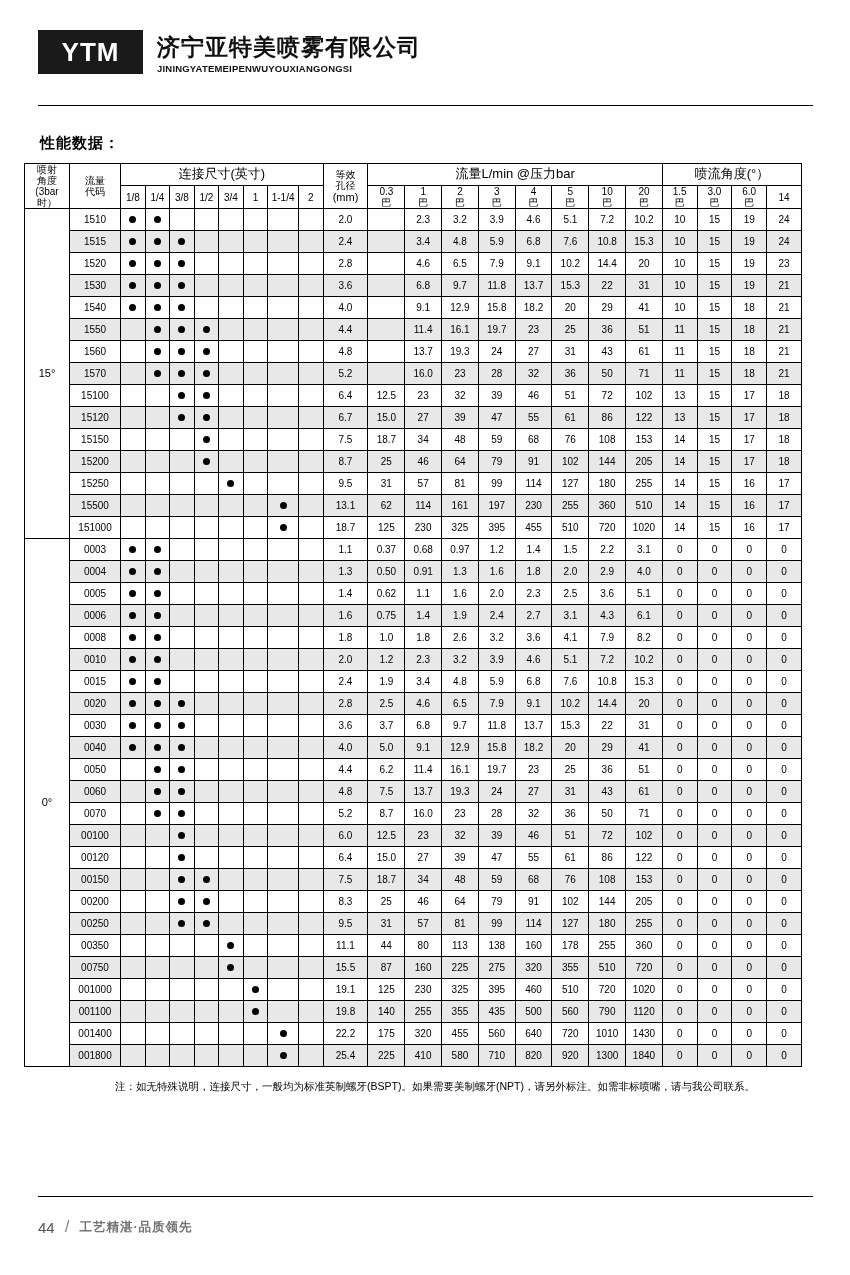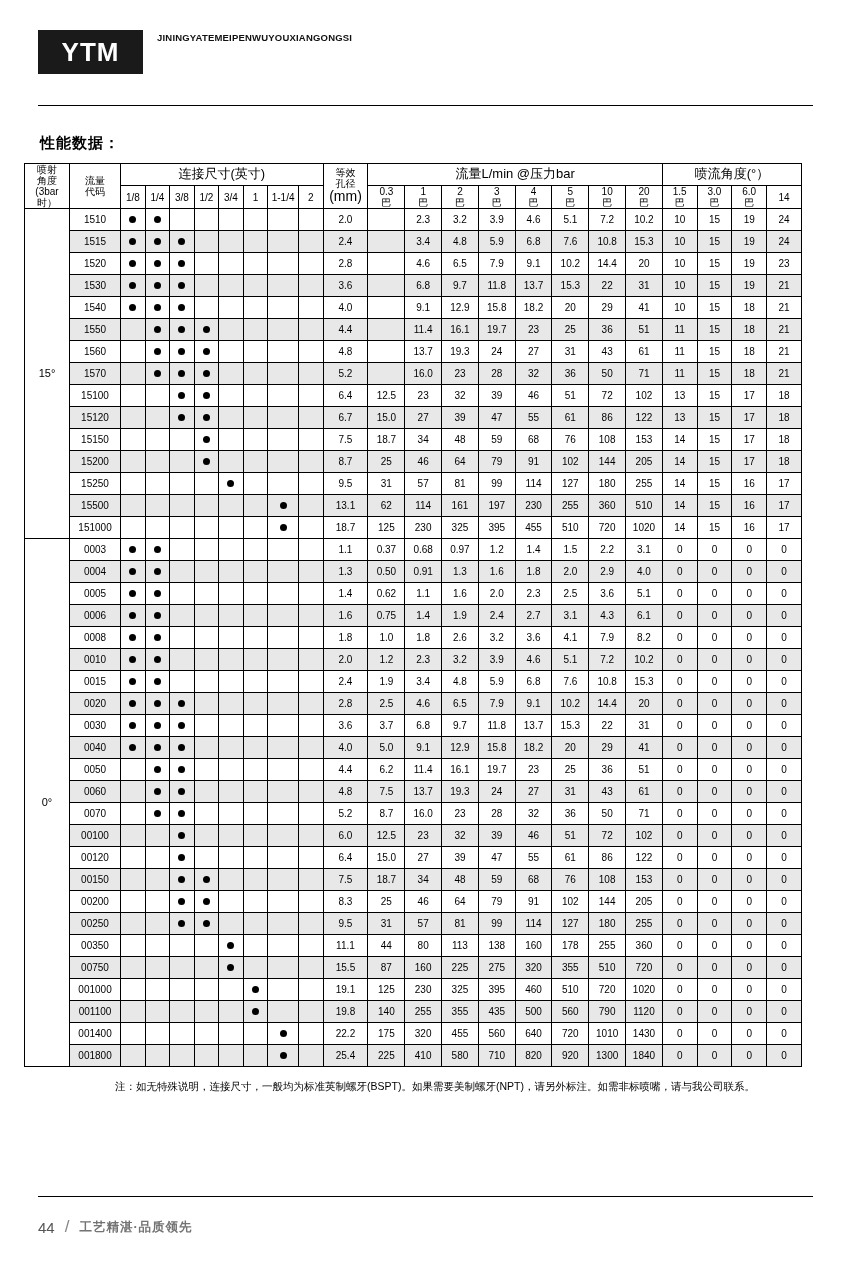--- a/index.html
+++ b/index.html
@@ -13,21 +13,21 @@
     overflow: hidden;
   }
   .page { position: relative; width:850px; height:1275px; padding: 0; }
 
   
   .header {
     position: relative;
     padding: 30px 0 0 38px;
     height: 108px;
   }
-  .logo-wrap { display:flex; align-items:flex-start; }
+  .logo-wrap { display:flex; align-items:flex-end; }
   .logo-mark {
     width: 105px; height: 44px;
     background: #1a1a1a;
     color:#fff;
     display:flex; align-items:center; justify-content:center;
     font-size: 26px; font-weight: bold; letter-spacing: 1px;
     font-family:"Liberation Sans", sans-serif;
   }
   .logo-text { margin-left: 14px; padding-top: 2px; }
   .logo-cn { font-size: 23px; font-weight: bold; letter-spacing: 1px; color:#111; }
@@ -56,21 +56,21 @@
     text-align: center;
     vertical-align: middle;
     padding: 0;
     height: 22px;
     line-height: 1.1;
     font-weight: normal;
   }
   thead th { font-size: 10px; }
   .hdr-group { height: 22px; font-size: 13px; }
   .vert-angle { font-size: 10px; line-height: 1.25; }
-  .unit-sub { font-size: 14px; }
+  .unit-sub { font-size: 11px; }
 
   
   col.c-ang   { width: 44px; }
   col.c-code  { width: 50px; }
   col.c-conn  { width: 24px; }
   col.c-conn2 { width: 30px; }
   col.c-orif  { width: 44px; }
   col.c-flow  { width: 36px; }
   col.c-spr   { width: 34px; }
 
@@ -106,20 +106,21 @@
 </style>
 </head>
 <body>
 
 <div class="page">
 
   <div class="header">
     <div class="logo-wrap">
       <div class="logo-mark">YTM</div>
       <div class="logo-text">
+        <div class="logo-cn">济宁亚特美喷雾有限公司</div>
         <div class="logo-en">JININGYATEMEIPENWUYOUXIANGONGSI</div>
       </div>
     </div>
   </div>
   <div class="hr-top"></div>
 
   <div class="section-title">性能数据：</div>
 
   <div class="table-wrap">
     <table class="perf">

